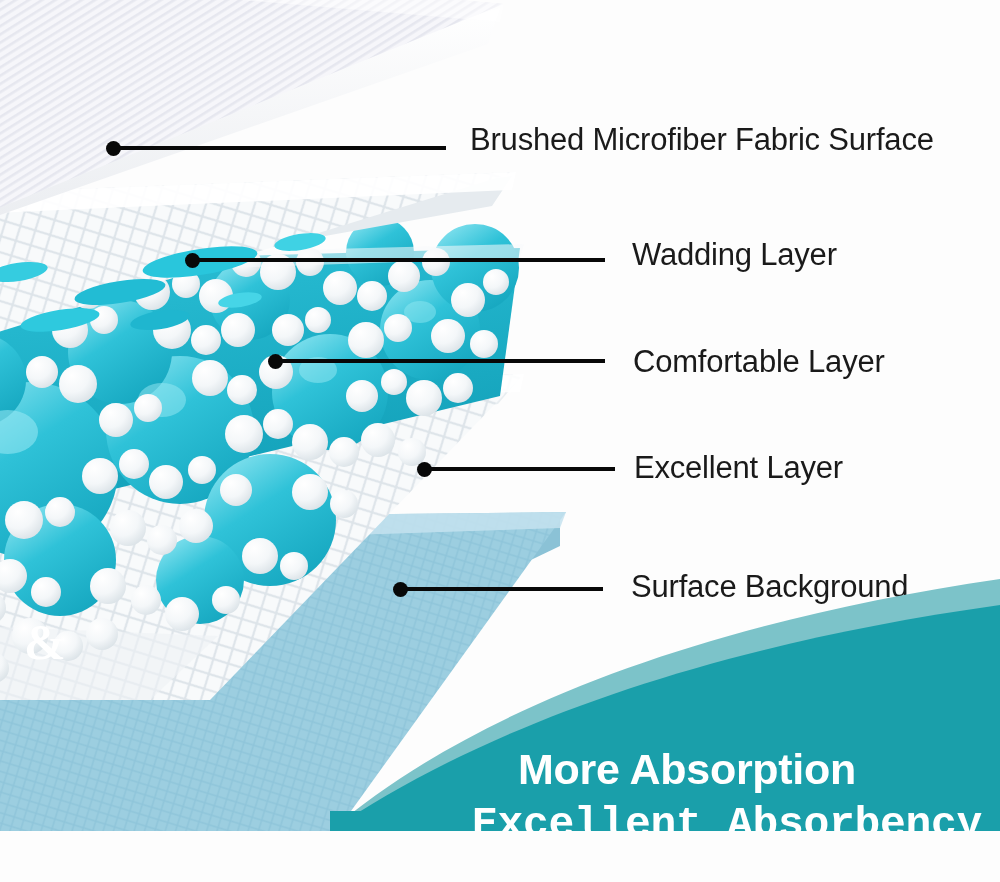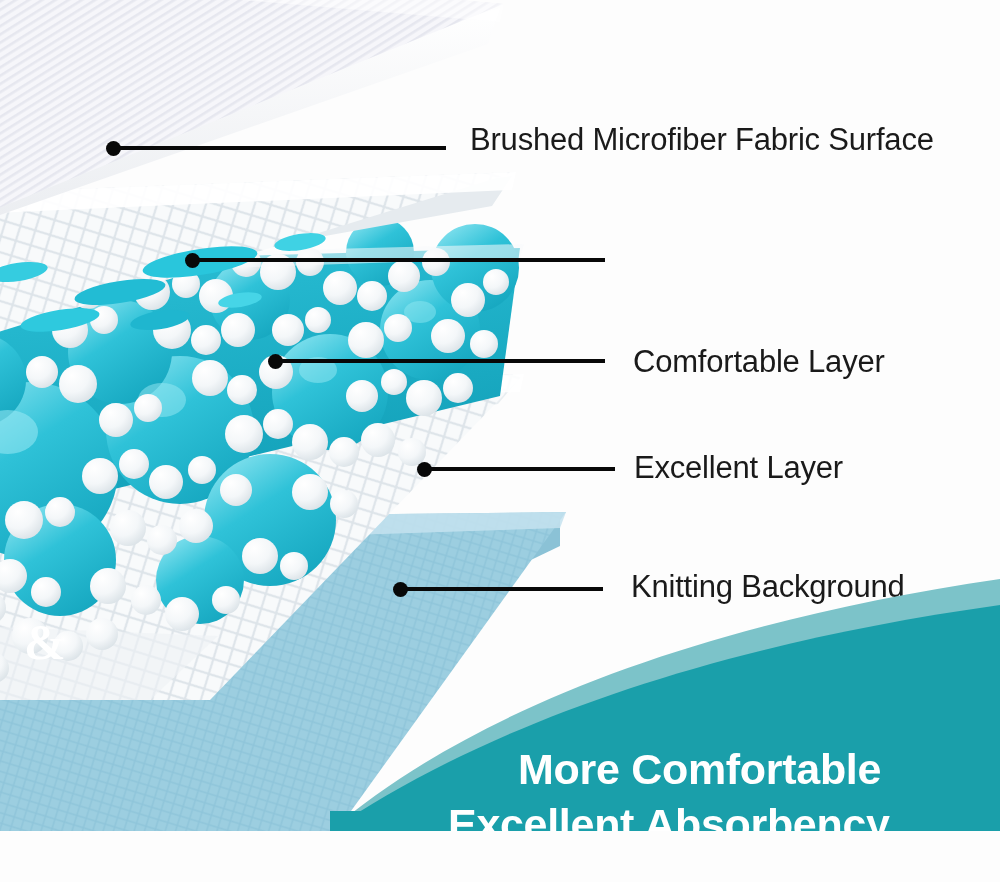--- a/index.html
+++ b/index.html
@@ -78,21 +78,21 @@
   }
   .banner-line {
     color: #ffffff;
     font-size: 43px;
     font-weight: bold;
     line-height: 1.28;
     letter-spacing: -0.3px;
     white-space: nowrap;
   }
   #banner-line-1 { margin-left: 98px; }
-  #banner-line-2 { margin-left: 28px; }
+  #banner-line-2 { margin-left: 52px; font-family: Liberation Mono, monospace; }
   #banner-ampersand {
     position: absolute;
     left: 424px;
     top: 752px;
     color: #ffffff;
     font-size: 50px;
     font-weight: 600;
     font-family: "Liberation Serif", serif;
   }
 </style>
@@ -285,53 +285,54 @@
   <div class="callout" style="left:106px; top:136px; width:340px;">
     <span class="callout-dot"></span>
     <span class="callout-line"></span>
   </div>
   <div class="layer-label" style="left:470px; top:124px;">Brushed Microfiber Fabric Surface</div>
 
   <div class="callout" style="left:185px; top:248px; width:420px;">
     <span class="callout-dot"></span>
     <span class="callout-line"></span>
   </div>
+  <div class="layer-label" style="left:632px; top:239px;">Wadding Layer</div>
 
   <div class="callout" style="left:268px; top:349px; width:337px;">
     <span class="callout-dot"></span>
     <span class="callout-line"></span>
   </div>
   <div class="layer-label" style="left:633px; top:346px;">Comfortable Layer</div>
 
   <div class="callout" style="left:417px; top:457px; width:198px;">
     <span class="callout-dot"></span>
     <span class="callout-line"></span>
   </div>
   <div class="layer-label" style="left:634px; top:452px;">Excellent Layer</div>
 
   <div class="callout" style="left:393px; top:577px; width:210px;">
     <span class="callout-dot"></span>
     <span class="callout-line"></span>
   </div>
-  <div class="layer-label" style="left:631px; top:571px;">Knitting Background</div>
+  <div class="layer-label" style="left:631px; top:571px;">Surface Background</div>
 
   <div id="bottom-banner">
     <svg width="1000" height="270" viewBox="0 0 1000 270">
 
       <path d="M330,270 C470,150 700,62 1000,18 L1000,52 C720,94 500,176 392,270 Z" fill="#7cc3c9"></path>
 
       <path d="M330,270 C480,168 700,86 1000,44 L1000,270 Z" fill="#1a9faa"></path>
       <rect x="330" y="250" width="670" height="20" fill="#1a9faa"></rect>
     </svg>
 
     <div id="banner-ampersand" style="position:absolute; left:24px; top:52px;">&amp;</div>
 
     <div style="position:absolute; left:0; top:0; width:1000px; height:270px;">
       
     </div>
   </div>
 
   <div id="banner-text-group">
-    <div class="banner-line" id="banner-line-1">More Comfortable</div>
+    <div class="banner-line" id="banner-line-1">More Absorption</div>
     <div class="banner-line" id="banner-line-2">Excellent Absorbency</div>
   </div>
 
 </div>
 
 </body></html>

